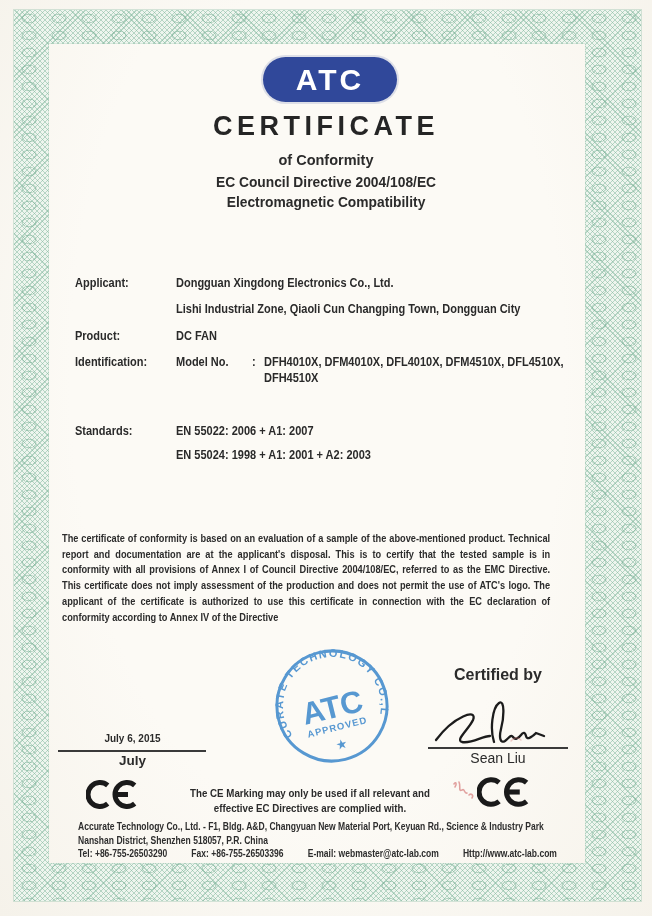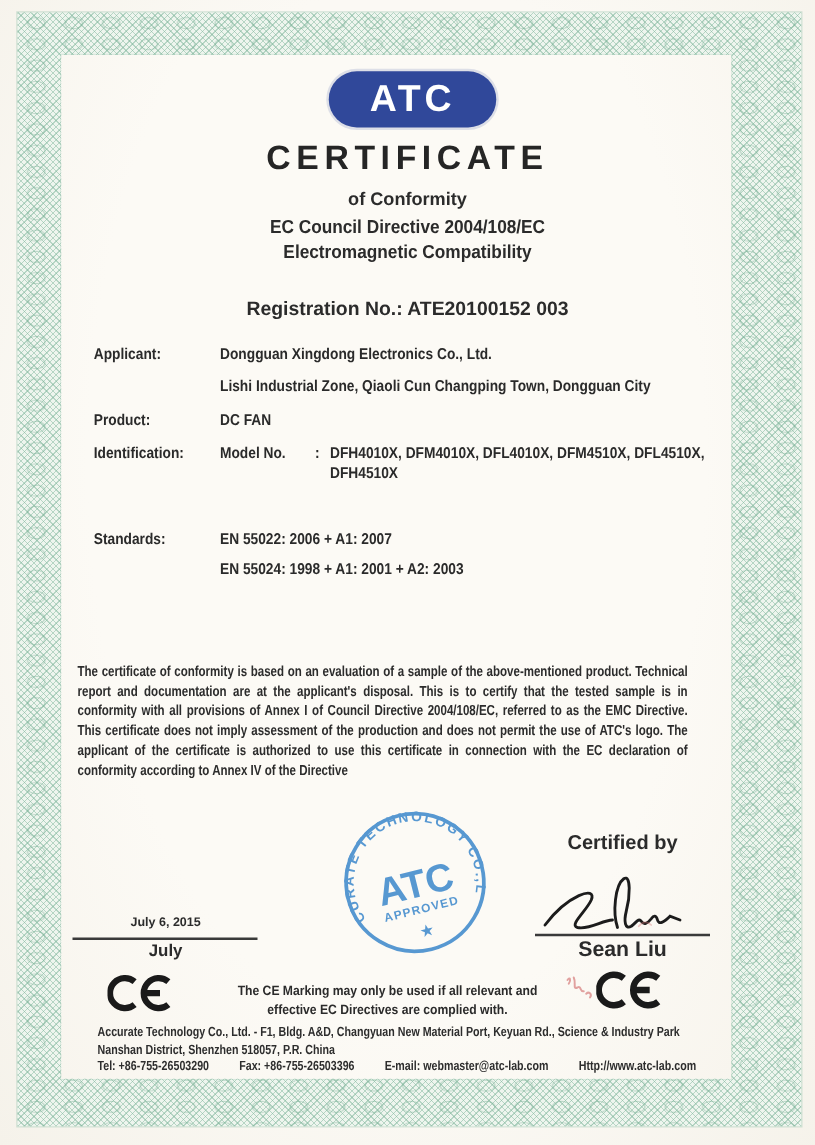--- a/index.html
+++ b/index.html
@@ -47,21 +47,21 @@
   .body-par{
     left:62px;top:530px;width:614px;transform:scaleX(.795);transform-origin:left top;
     font-size:11.6px;font-weight:bold;line-height:15.7px;text-align:justify;color:#2c2c2c;
   }
 
   .stamp{left:272px;top:646px;width:120px;height:120px;transform:rotate(-14deg);opacity:.92;}
 
   .certified-by{left:428px;top:666px;width:140px;font-size:16px;font-weight:bold;}
   .sig-svg{left:428px;top:696px;width:140px;height:52px;}
   .sig-line{left:428px;top:747px;width:140px;height:2px;background:#3a3a3a;}
-  .signer{left:428px;top:750px;width:140px;font-size:17px;font-weight:bold;}
+  .signer{left:428px;top:750px;width:140px;font-size:14px;font-weight:normal;}
 
   .date-val{left:60px;top:733px;width:145px;font-size:10px;font-weight:bold;}
   .date-line{left:58px;top:750px;width:148px;height:2px;background:#3a3a3a;}
   .date-lbl{left:60px;top:753px;width:145px;font-size:13.5px;font-weight:bold;}
 
   .ce-left{left:86px;top:777px;width:55px;height:35px;}
   .ce-right{left:477px;top:774px;width:56px;height:36px;}
   .ce-note{left:160px;top:786px;width:300px;transform:scaleX(.9);transform-origin:center top;
     font-size:10.8px;font-weight:bold;line-height:14.5px;}
 
@@ -84,21 +84,20 @@
     <div class="frame-inner"></div>
   </div>
 
   <div class="abs logo-pill">
     <span>ATC</span>
   </div>
   <div class="abs sub1 ctr">of Conformity</div>
   <div class="abs title ctr">CERTIFICATE</div>
   <div class="abs sub2 ctr condC">EC Council Directive 2004/108/EC</div>
   <div class="abs sub3 ctr condC">Electromagnetic Compatibility</div>
-  <div class="abs registration ctr">Registration No.: ATE20100152 003</div>
 
   <div class="abs field nowrap condL" style="left:75px;top:276px;">Applicant:</div>
   <div class="abs field nowrap condL" style="left:176px;top:276px;">Dongguan Xingdong Electronics Co., Ltd.</div>
   <div class="abs field nowrap condL" style="left:176px;top:302px;">Lishi Industrial Zone, Qiaoli Cun Changping Town, Dongguan City</div>
   <div class="abs field nowrap condL" style="left:75px;top:329px;">Product:</div>
   <div class="abs field nowrap condL" style="left:176px;top:329px;">DC FAN</div>
   <div class="abs field nowrap condL" style="left:75px;top:355px;">Identification:</div>
   <div class="abs field nowrap condL" style="left:176px;top:355px;">Model No.</div>
   <div class="abs field nowrap condL" style="left:252px;top:355px;">:</div>
   <div class="abs field nowrap condL" style="left:264px;top:355px;">DFH4010X, DFM4010X, DFL4010X, DFM4510X, DFL4510X,</div>

